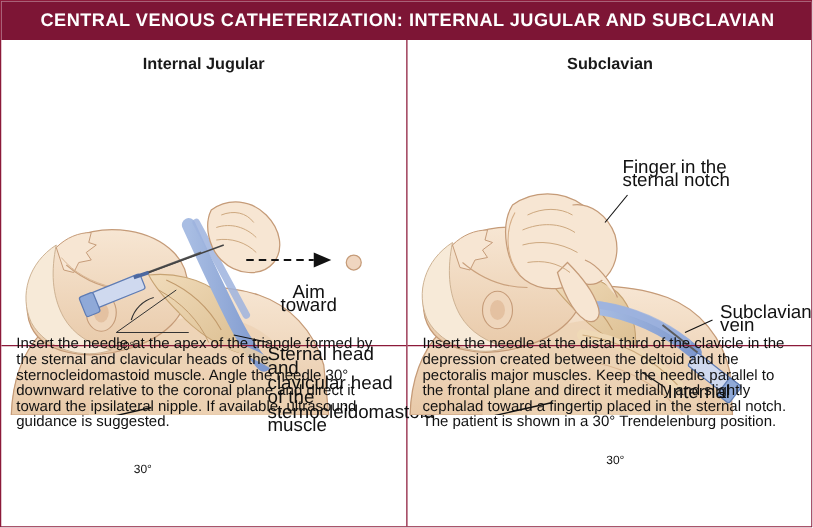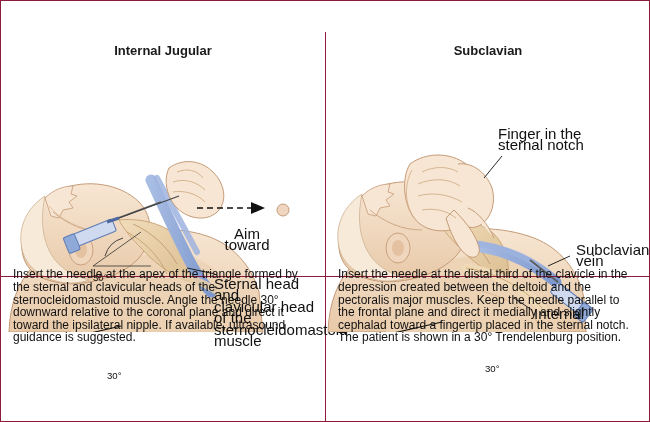--- a/index.html
+++ b/index.html
@@ -102,20 +102,23 @@
     position: absolute;
     font-size: 9.6px;
     color: #111111;
   }
 </style>
 </head>
 <body>
 
 <div id="page">
 
+  <div id="title-bar">
+    <div id="title-text">CENTRAL VENOUS CATHETERIZATION: INTERNAL JUGULAR AND SUBCLAVIAN</div>
+  </div>
 
   <div id="divider"></div>
 
   <div class="panel" id="panel-left">
     <div class="panel-title">Internal Jugular</div>
 
     <div class="art">
       <svg width="324" height="272" viewBox="0 0 324 272" xmlns="http://www.w3.org/2000/svg">
         <defs>
           <linearGradient id="skinL" x1="0" y1="0" x2="0" y2="1">

